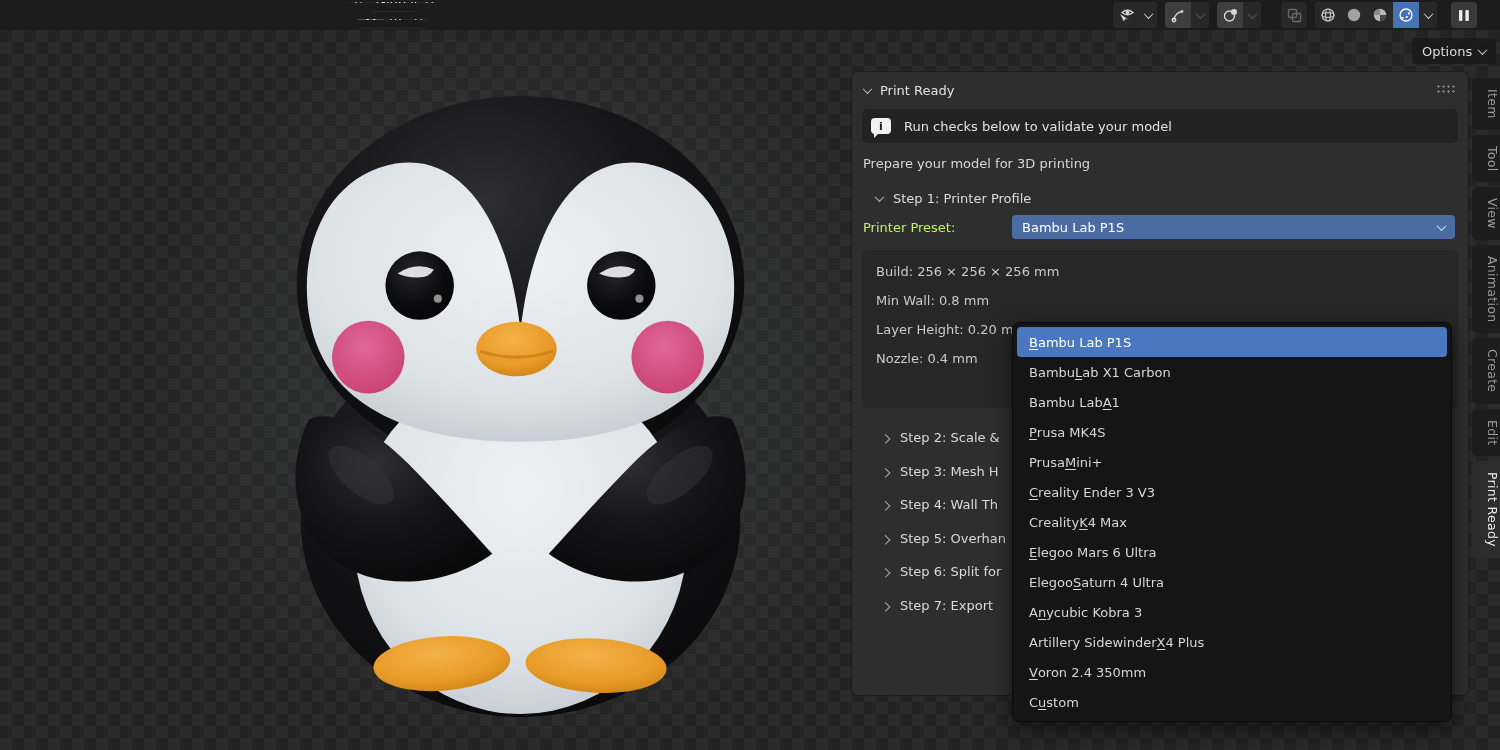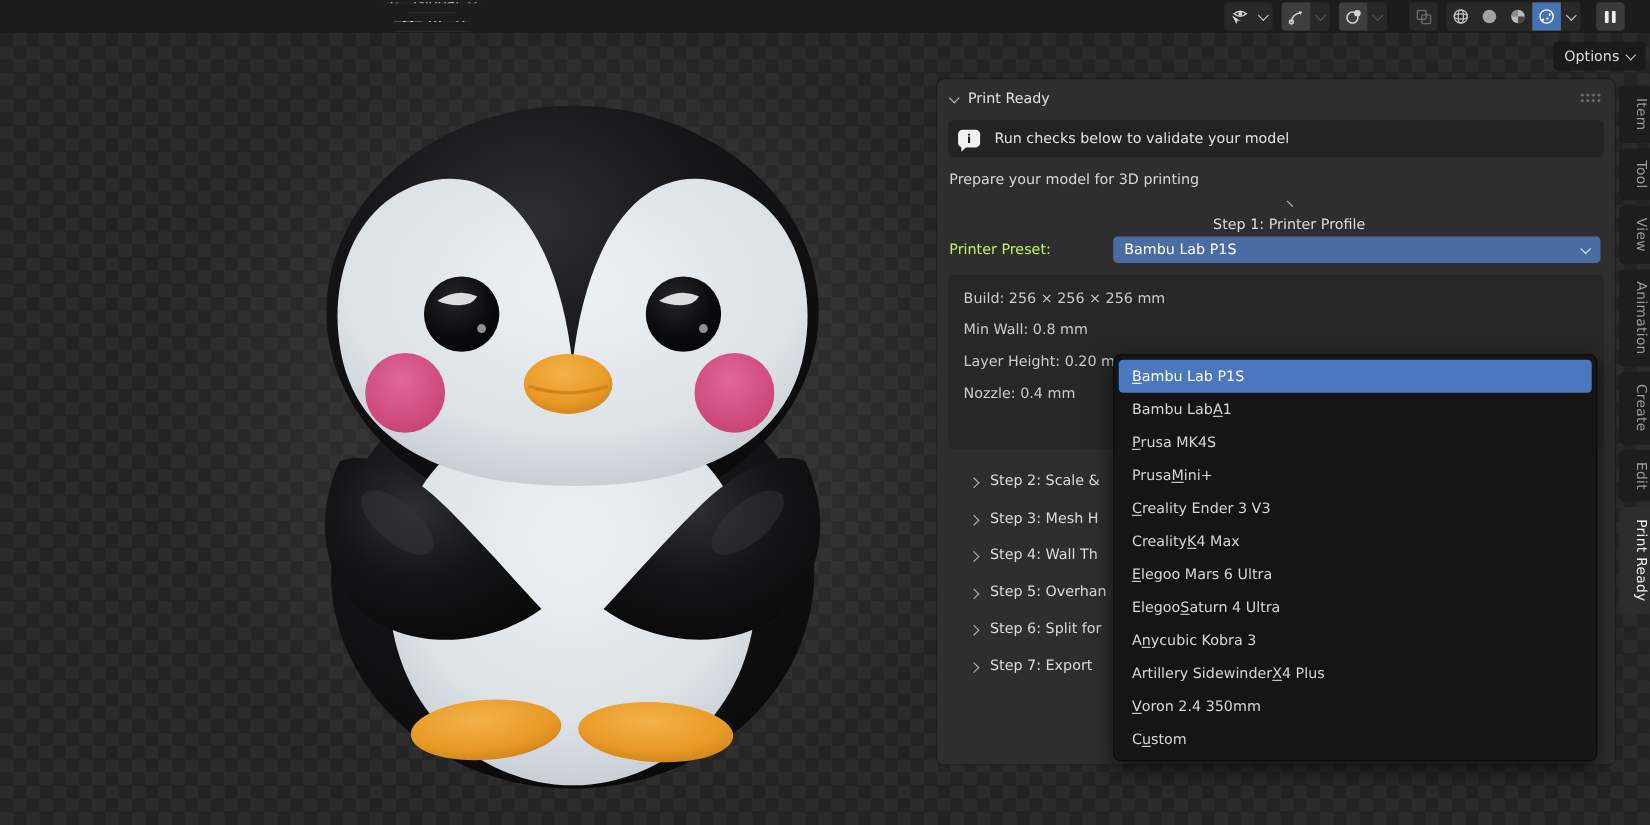--- a/index.html
+++ b/index.html
@@ -48,21 +48,21 @@
   #info-box { margin:9px 10px 0 10px; height:34px; background:#232323; border-radius:5px;
     display:flex; align-items:center; gap:13px; padding:0 9px; color:#e2e2e2; }
   .info-ico { position:relative; width:20px; height:16px; background:#f2f2f2; border-radius:4px;
     color:#1b1b1b; font-weight:bold; font-size:11px; display:flex; align-items:center; justify-content:center; }
   .info-ico::after { content:""; position:absolute; left:3px; bottom:-4px; border:4px solid transparent;
     border-top-color:#f2f2f2; border-left-color:#f2f2f2; }
   #panel-subtitle { margin:13px 0 0 11px; color:#d6d6d6; }
   #cleanup-btn { margin:18px 10px 0 10px; height:27px; background:#3c3c3c; border-radius:4px;
     position:relative; display:flex; align-items:center; justify-content:center; color:#eaeaea; }
   #cleanup-btn .trash { position:absolute; left:9px; top:5px; }
-  .subhdr { display:flex; align-items:center; gap:10px; padding-left:24px; height:24px; color:#dcdcdc;flex-direction:column; }
+  .subhdr { display:flex; align-items:center; gap:10px; padding-left:24px; height:24px; color:#dcdcdc; }
   #step1-hdr { margin-top:15px; }
   #preset-row { display:flex; align-items:center; margin-top:5px; padding:0 13px 0 11px; }
   #preset-label { width:149px; color:#bef264; }
   #preset-btn { flex:1; height:24px; background:#4a6ca3; border-radius:4px; display:flex; align-items:center;
     padding:0 10px; color:#fff; }
   #preset-btn .chev { margin-left:auto; border-color:#dbe3f2; }
   #specs-box { margin:11px 10px 0 10px; height:158px; background:#272727; border-radius:5px;
     padding:7px 14px; color:#cbcbcb; }
   #specs-box div { line-height:29px; white-space:nowrap; }
   #steps { margin-top:13px; }
@@ -380,20 +380,25 @@
       </div>
   </div>
 
   <div id="preset-menu">
       <div class="menu-item selected">
         <span></span>
         <u>B</u>
         <span>ambu Lab P1S</span>
       </div>
       <div class="menu-item">
+        <span>Bambu </span>
+        <u>L</u>
+        <span>ab X1 Carbon</span>
+      </div>
+      <div class="menu-item">
         <span>Bambu Lab </span>
         <u>A</u>
         <span>1</span>
       </div>
       <div class="menu-item">
         <span></span>
         <u>P</u>
         <span>rusa MK4S</span>
       </div>
       <div class="menu-item">

